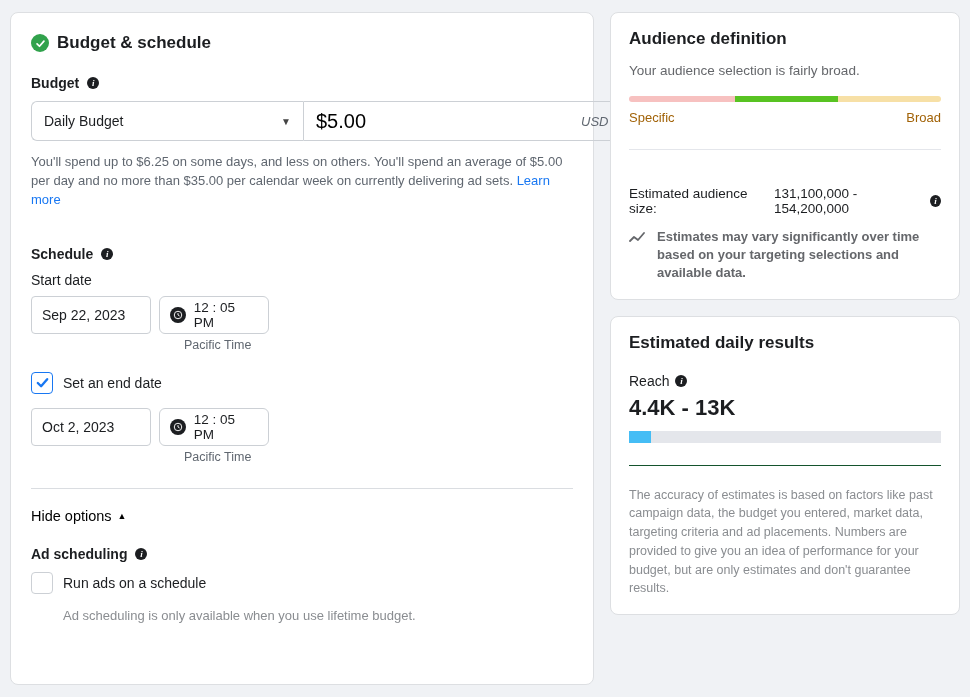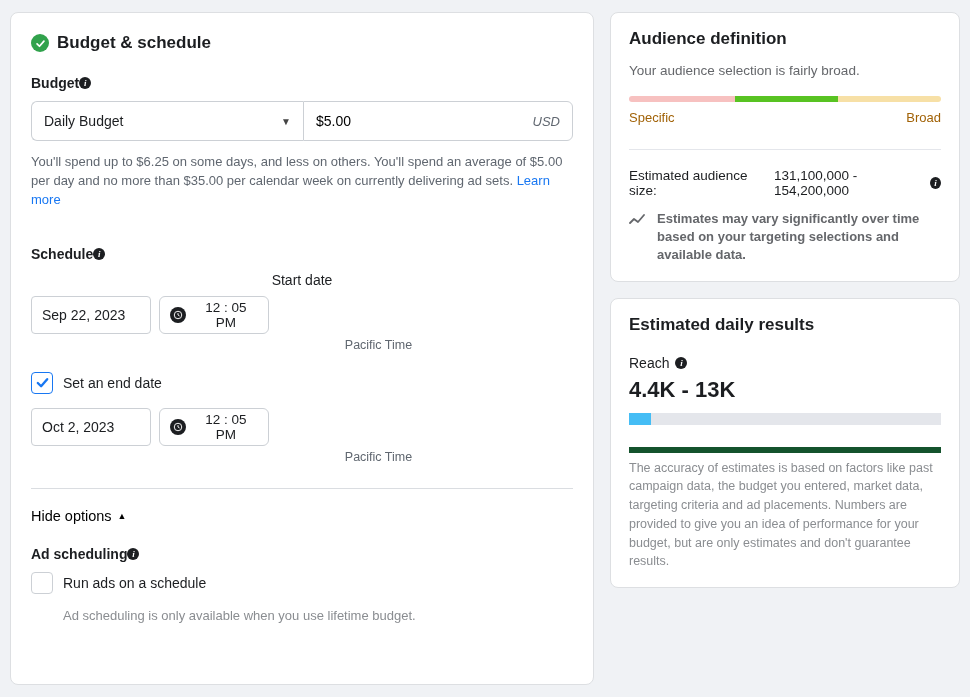--- a/index.html
+++ b/index.html
@@ -55,21 +55,21 @@
     font-size: 11px;
     font-weight: bold;
   }
   .check-circle svg { width: 11px; height: 11px; }
   .field-label {
     font-size: 14px;
     font-weight: 700;
     margin-bottom: 10px;
     display: flex;
     align-items: center;
-    gap: 0;
+    gap: 8px;
   }
   .info-icon {
     width: 12px;
     height: 12px;
     background: #1c1e21;
     border-radius: 50%;
     display: inline-flex;
     align-items: center;
     justify-content: center;
     color: #fff;
@@ -105,39 +105,39 @@
     border: 1px solid #ccd0d5;
     border-radius: 0 6px 6px 0;
     display: flex;
     align-items: center;
     padding: 0 12px;
     font-size: 14px;
   }
   .budget-input input {
     border: none;
     outline: none;
-    font-size: 14px;
+    font-size: 20px;
     flex: 1;
     font-family: inherit;
   }
   .budget-input .currency {
     color: #606770;
     font-size: 13px;
     font-style: italic;
   }
   .helper-text {
     font-size: 13px;
     color: #606770;
     line-height: 1.45;
   }
   .helper-text .link {
     color: #1877f2;
     cursor: pointer;
   }
-  .schedule-section { margin-top: 36px; text-align: center; }
+  .schedule-section { margin-top: 36px; }
   .sub-label {
     font-size: 14px;
     font-weight: 400;
     margin-bottom: 8px;
   }
   .date-time-row {
     display: flex;
     gap: 8px;
     margin-bottom: 4px;
   }
@@ -249,21 +249,21 @@
   .range-seg3 { background: #f7e0a6; flex: 0 0 33%; }
   .range-labels {
     display: flex;
     justify-content: space-between;
     font-size: 13px;
     color: #a16207;
     margin-bottom: 24px;
   }
   .estimate-line {
     font-size: 13.5px;
-    padding-top: 18px;
+    padding-top: 36px;
     border-top: 1px solid #e4e6eb;
     display: flex;
     align-items: center;
     gap: 6px;
     margin-bottom: 12px;
   }
   .vary-note {
     display: flex;
     gap: 12px;
     font-size: 13px;
@@ -304,22 +304,22 @@
   }
   .reach-fill {
     height: 100%;
     width: 7%;
     background: #45bdf5;
   }
   .accuracy-note {
     font-size: 12.5px;
     color: #8a8d91;
     line-height: 1.5;
-    border-top: 6px solid #14532d;
-    padding-top: 6px;
+    border-top: 1px solid #14532d;
+    padding-top: 20px;
   }
 </style>
 </head>
 <body>
 
 <div class="left-panel">
 
   <div class="card-header">
     <span class="check-circle">
       <svg viewBox="0 0 16 16" fill="none" stroke="#fff" stroke-width="2.5" stroke-linecap="round" stroke-linejoin="round">

